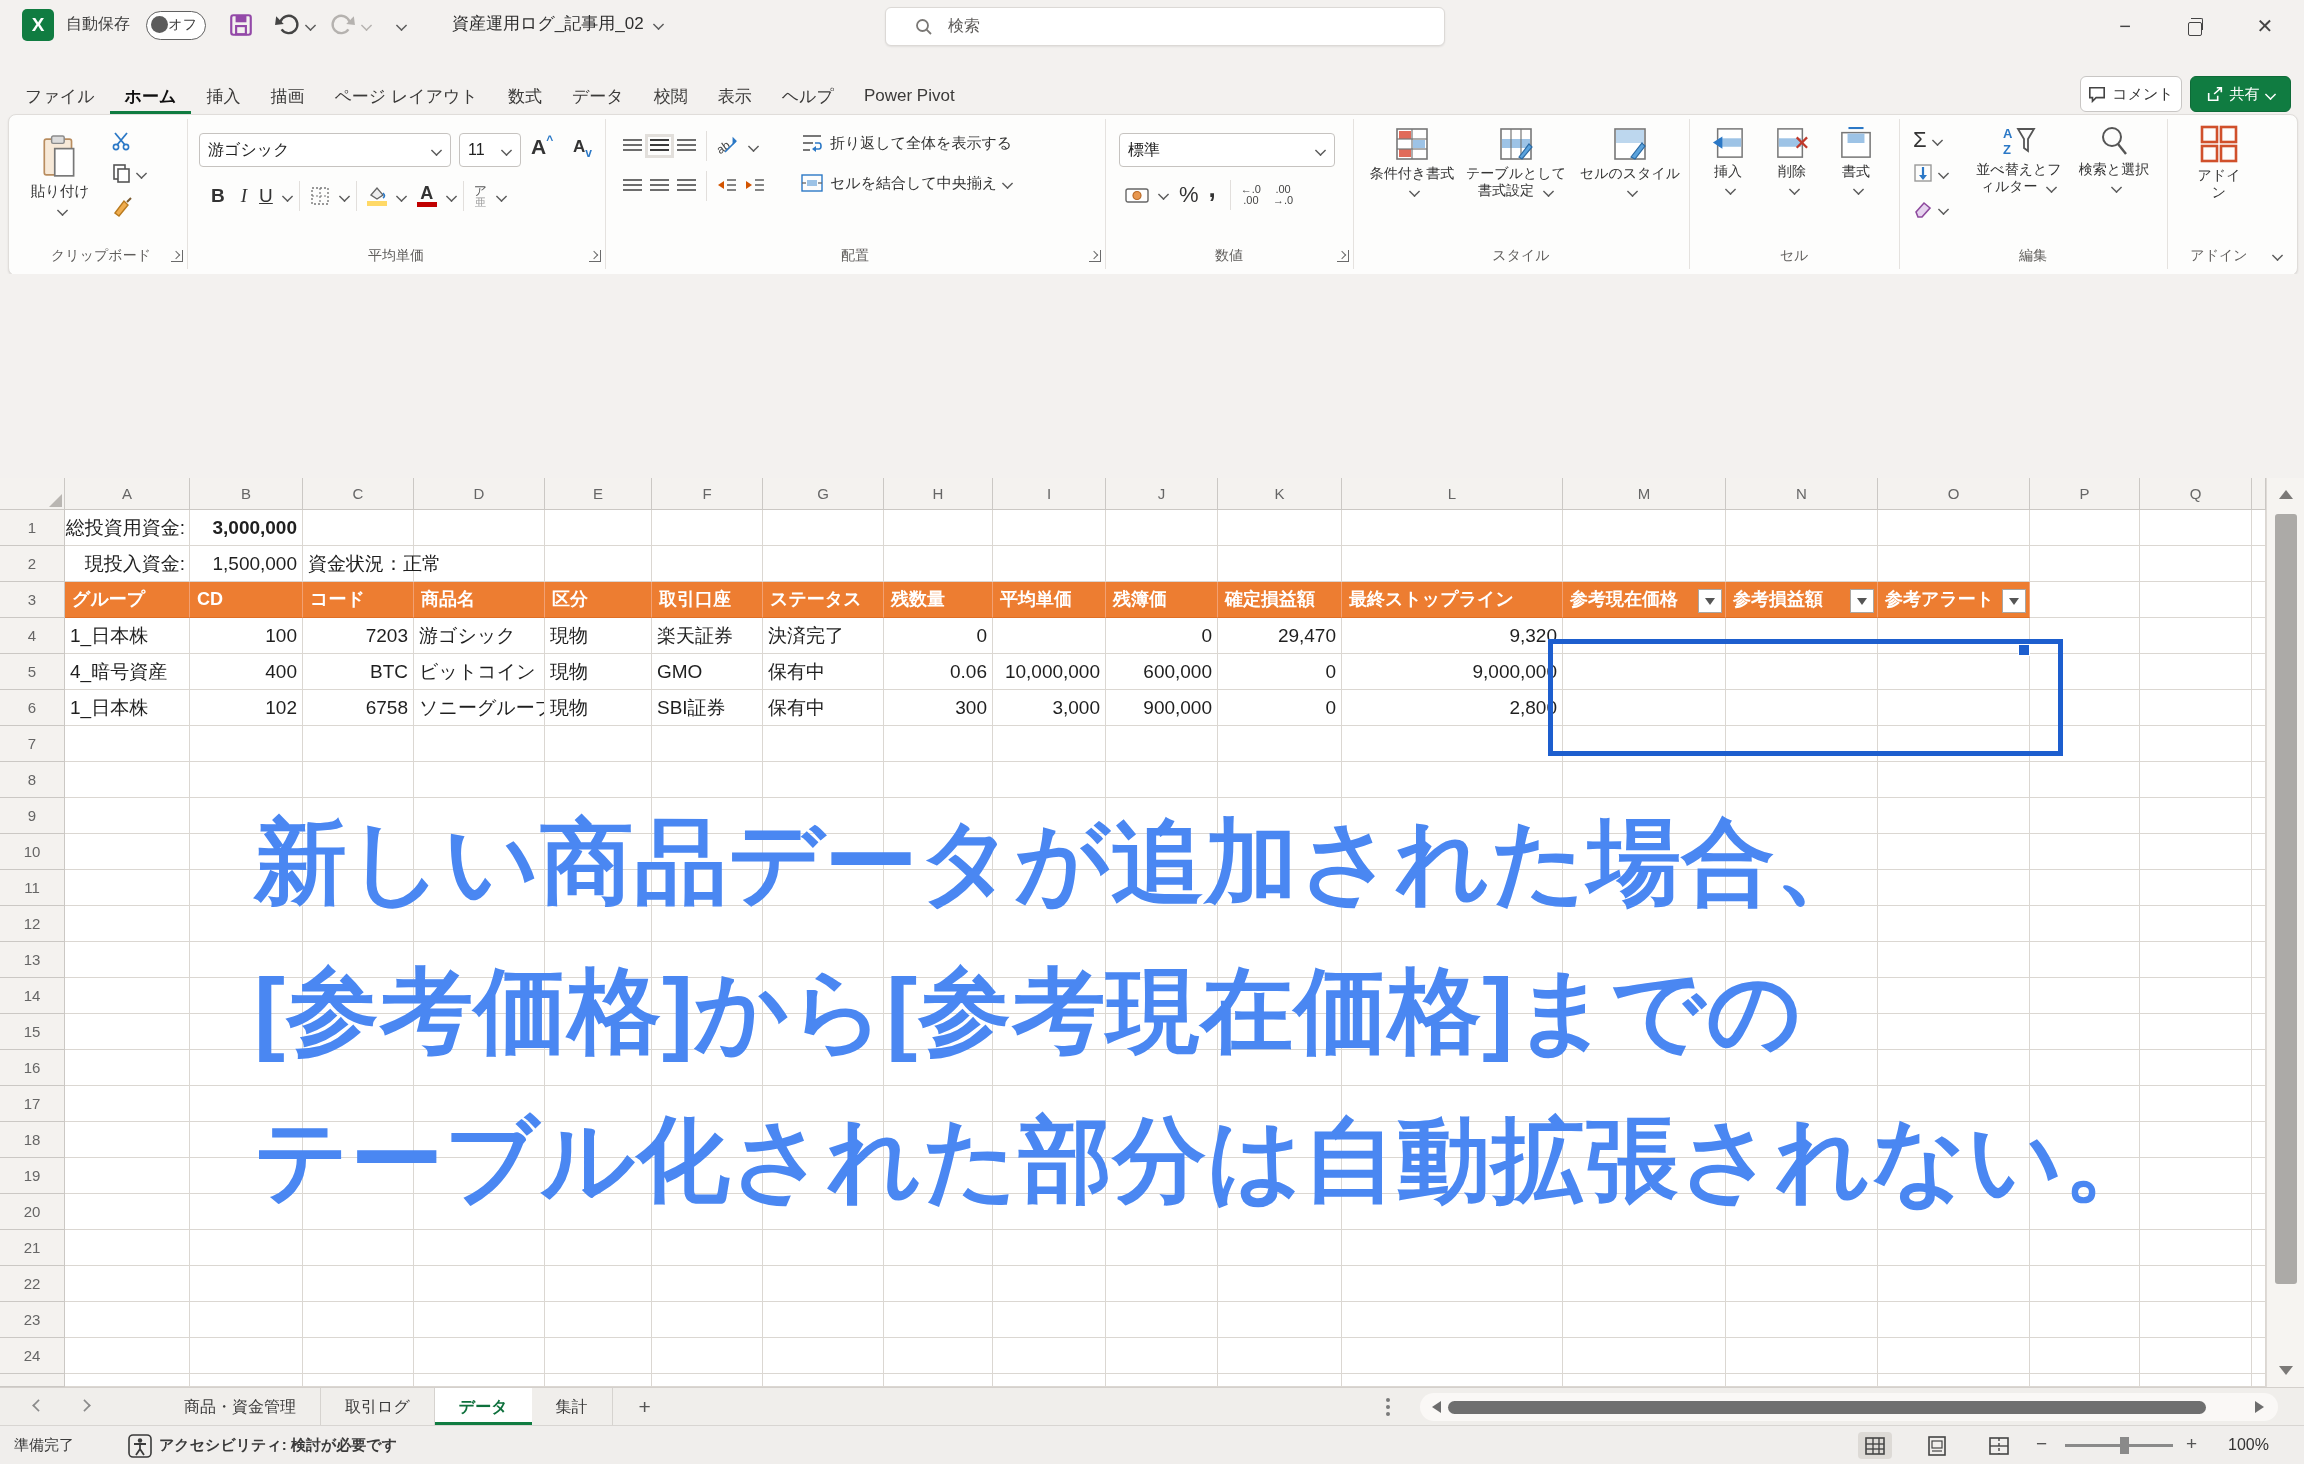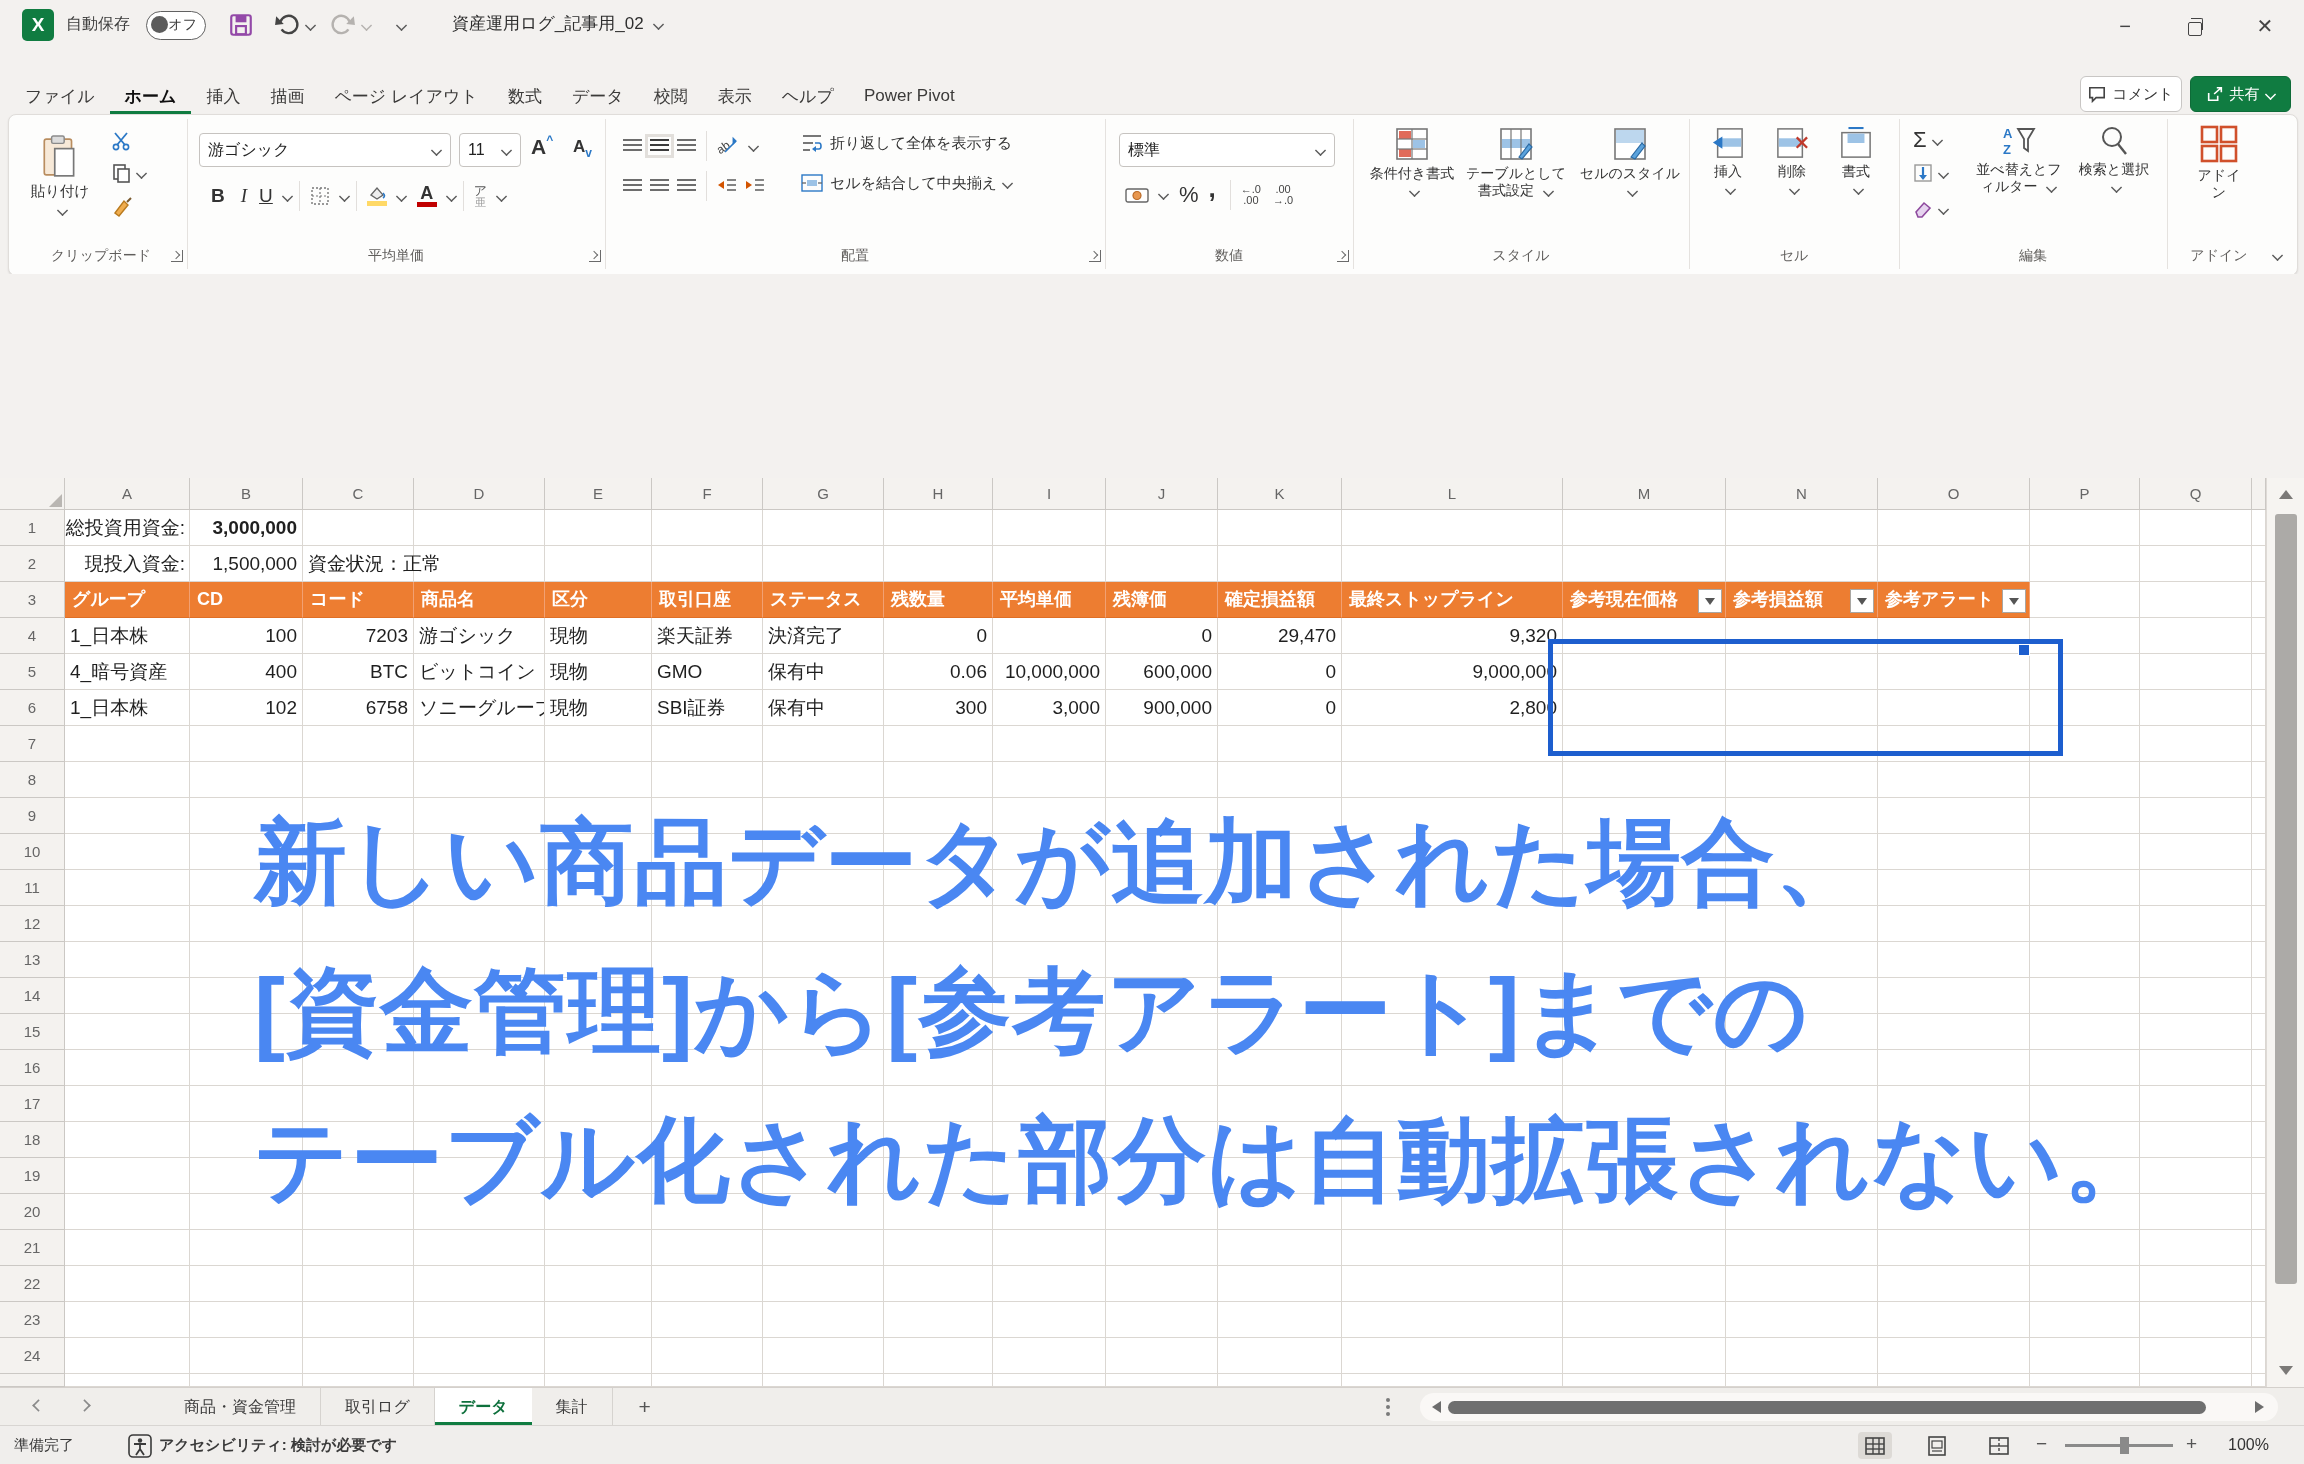--- a/index.html
+++ b/index.html
@@ -147,20 +147,27 @@
       </svg>
         <span class="chv gray"></span>
     </div>
     <div class="qat" style="left:396px;">
       <span class="chv" style="margin-left:0"></span>
     </div>
     <div class="doc-title">
       <span>資産運用ログ_記事用_02</span>
       <span class="chv"></span>
     </div>
+    <div class="searchbox">
+      <svg width="20" height="20" viewBox="0 0 20 20" style="margin-left:28px;">
+        <circle cx="8.5" cy="8.5" r="5.5" fill="none" stroke="#7a7875" stroke-width="1.8"></circle>
+        <line x1="12.6" y1="12.6" x2="17" y2="17" stroke="#7a7875" stroke-width="1.8"></line>
+      </svg>
+      <span class="stext">検索</span>
+    </div>
     <div class="wbtn" style="left:2102px;">−</div>
     <div class="wbtn" style="left:2172px;"><span class="restore-box"></span></div>
     <div class="wbtn" style="left:2242px;">✕</div>
   </div>
 
   <div class="tabrow">
     <span class="rtab">ファイル</span>
     <span class="rtab active">ホーム</span>
     <span class="rtab">挿入</span>
     <span class="rtab">描画</span>
@@ -1071,21 +1078,21 @@
           <div class="gcell" style="width: 152px; height: 13px;"></div>
           <div class="gcell" style="width: 110px; height: 13px;"></div>
           <div class="gcell" style="width: 112px; height: 13px;"></div>
           <div class="gcell" style="width: 14px; height: 13px;"></div>
         </div>
       </div>
     <div class="blue-rect"></div>
     <div class="tbl-handle"></div>
     <div class="annotation">
       <div>新しい商品データが追加された場合、</div>
-      <div>[資金管理]から[参考アラート]までの</div>
+      <div>[参考価格]から[参考現在価格]までの</div>
       <div>テーブル化された部分は自動拡張されない。</div>
     </div>
   </div>
 
   <div class="vscroll">
     <div class="tri-up"></div>
     <div class="vthumb"></div>
     <div class="tri-dn"></div>
   </div>
 

